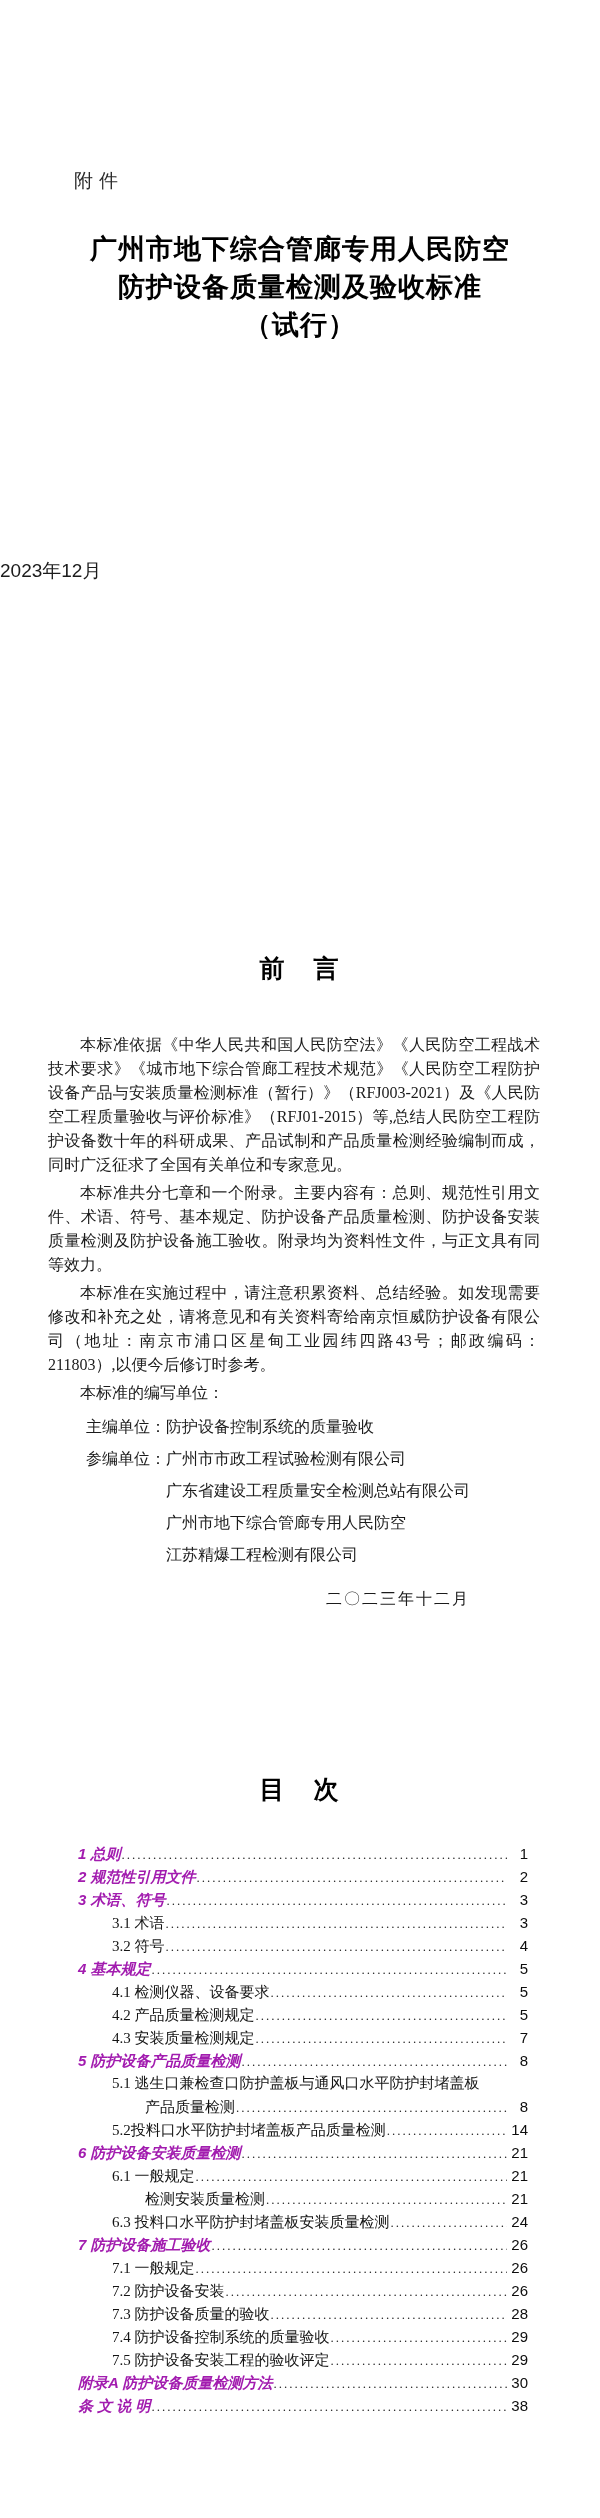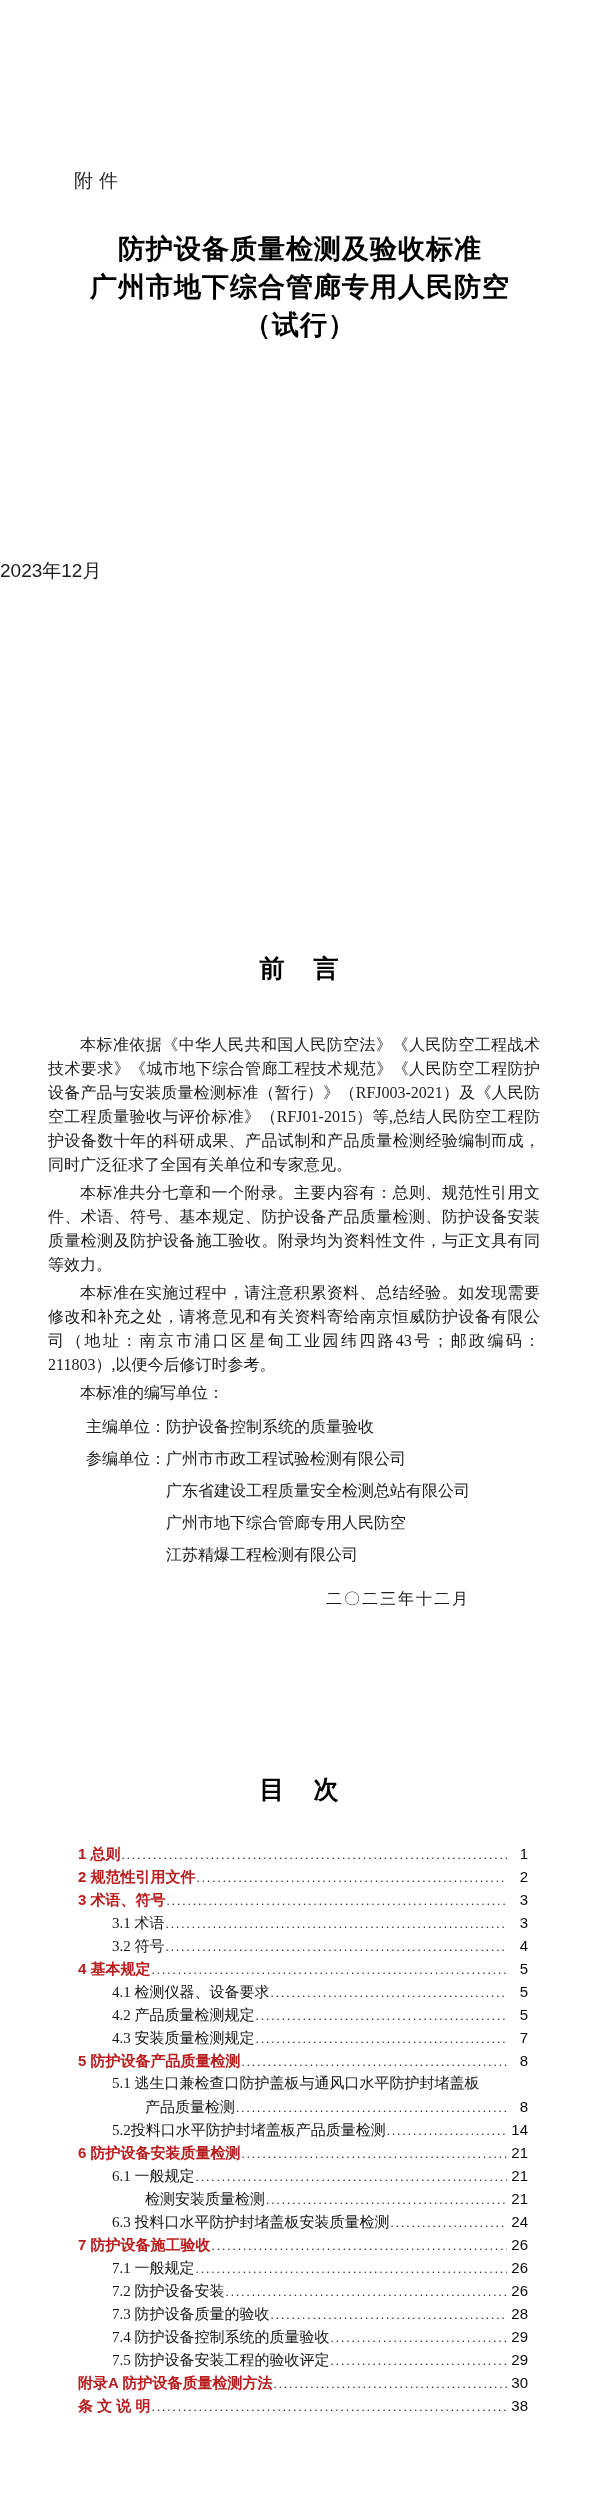--- a/index.html
+++ b/index.html
@@ -57,21 +57,21 @@
   }
 
   
   #toc-heading{top:93px;}
   .toc-list{
     position:absolute;top:162px;left:78px;width:450px;
     font-size:15px;color:#141414;
   }
   .toc-row{display:flex;align-items:baseline;height:23px;line-height:23px;white-space:nowrap;}
   .toc-row.lvl1 .toc-label{
-    font-family:"Liberation Sans", sans-serif;font-weight:700;color:#b91c1c;
+    font-family:"Liberation Sans", sans-serif;font-weight:700;color:#a21caf;font-style:italic;
   }
   .toc-row.lvl2{margin-left:34px;}
   .toc-row.lvl2 .toc-label{font-family:"Liberation Serif", serif;font-weight:400;}
   .toc-row.cont{margin-left:67px;}
   .toc-label{flex:0 0 auto;}
   .toc-dots{
     flex:1 1 auto;overflow:hidden;white-space:nowrap;
     font-size:13px;letter-spacing:2px;color:#2c2c2c;margin:0 1px;
   }
   .toc-page{
@@ -80,22 +80,22 @@
   }
 </style>
 </head>
 <body>
 
 <div id="doc">
 
   <div class="page" id="page-cover">
     <div class="attachment">附件</div>
     <div class="cover-title">
+      <div>广州市地下综合管廊专用人民防空</div>
       <div>防护设备质量检测及验收标准</div>
-      <div>广州市地下综合管廊专用人民防空</div>
       <div>（试行）</div>
     </div>
     <div class="cover-date">2023年12月</div>
   </div>
 
   <div class="page" id="page-preface">
     <div class="section-heading" id="preface-heading">前　言</div>
     <div class="preface-body">
       <div>
           <p>本标准依据《中华人民共和国人民防空法》《人民防空工程战术技术要求》《城市地下综合管廊工程技术规范》《人民防空工程防护设备产品与安装质量检测标准（暂行）》（RFJ003-2021）及《人民防空工程质量验收与评价标准》（RFJ01-2015）等,总结人民防空工程防护设备数十年的科研成果、产品试制和产品质量检测经验编制而成，同时广泛征求了全国有关单位和专家意见。</p>

